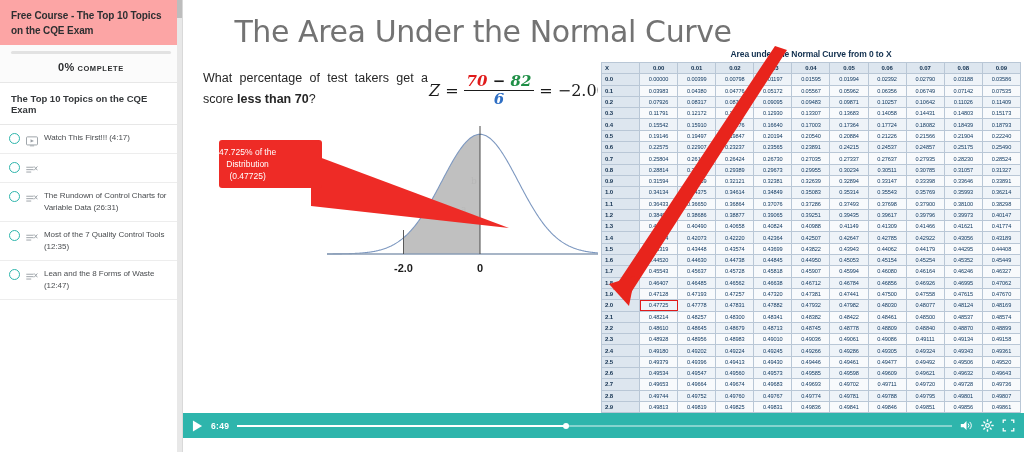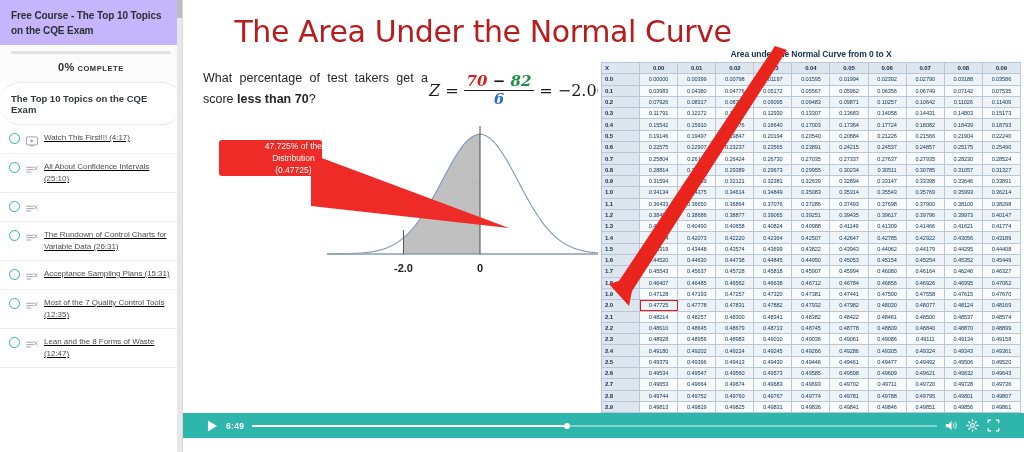--- a/index.html
+++ b/index.html
@@ -9,44 +9,44 @@
     background: #ffffff; overflow: hidden;
   }
   #app { position: relative; width: 1024px; height: 452px; display: flex; background:#fff; }
 
   
   #sidebar {
     width: 183px; height: 452px; background: #ffffff;
     border-right: 1px solid #d9d9d9; position: relative;
     display: flex; flex-direction: column; overflow: hidden;
   }
-  #course-head { padding: 9px 11px 7px 11px; background:#c4b5fd; }
+  #course-head { padding: 9px 11px 7px 11px; background:#fca5a5; }
   #course-title {
     font-size: 10px; font-weight: 700; color: #2d2f31; line-height: 1.45;
     letter-spacing: -0.1px;
   }
   #progress-wrap { padding: 6px 11px 2px 11px; background:#fbfbfb; }
   #progress-track { height: 3px; background:#e2e2e2; border-radius: 2px; width: 100%; }
   #progress-fill { height: 3px; background:#2eb5ac; border-radius: 2px; width: 0%; }
   #progress-label {
     text-align: center; padding: 5px 0 9px 0; background:#fbfbfb;
     font-size: 9px; color: #2d2f31; letter-spacing: .3px;
   }
   #progress-label b { font-size: 11px; font-weight: 700; }
   #progress-label span { font-size: 7.5px; font-weight:700; letter-spacing:.6px; }
   #section-title {
     font-size: 9.5px; font-weight: 600; color: #35383b;
     padding: 10px 11px 9px 11px; border-top: 1px solid #e7e7e7;
-    border-bottom: 1px solid #e7e7e7; background:#fff;border-radius:20px;
+    border-bottom: 1px solid #e7e7e7; background:#fff;
   }
   #lesson-list { flex:1; overflow: hidden; }
   .lesson {
     display: flex; align-items: flex-start; gap: 6px;
     padding: 7px 8px 7px 9px; border-bottom: 1px solid #ededed;
-    min-height: 29px; background:#fff;text-decoration:underline;
+    min-height: 29px; background:#fff;
   }
   .lesson.active { background: #8fdbd4; }
   .status-circle {
     flex: 0 0 auto; width: 11px; height: 11px; border-radius: 50%;
     border: 1.6px solid #2eb5ac; margin-top: 1px; background: transparent;
   }
   .status-circle.half {
     background: linear-gradient(90deg, #1d6b66 0 50%, #ffffff 50% 100%);
     border-color: #1d6b66;
   }
@@ -55,21 +55,21 @@
     font-size: 8px; color: #4a4d50; line-height: 1.5; letter-spacing: -0.05px;
   }
   .lesson.active .lesson-label { color: #27322f; }
 
   
   #stage { position: relative; width: 841px; height: 452px; background: #fff; overflow: hidden; }
   #slide { position: absolute; left: 0; top: 0; width: 841px; height: 452px; }
 
   #slide-title {
     position: absolute; left: 0; top: 14px; width: 600px; text-align: center;
-    font-size: 30px; color: #b91c1c; font-family: "DejaVu Sans", sans-serif;
+    font-size: 30px; color: #737373; font-family: "DejaVu Sans", sans-serif;
     font-weight: 400; letter-spacing: -0.4px;
   }
   #question {
     position: absolute; left: 20px; top: 68px; width: 225px;
     font-size: 12.5px; color: #262626; line-height: 1.65; text-align: justify;
   }
   #question b { font-weight: 700; }
 
   
   #formula {
@@ -88,23 +88,23 @@
 
   
   #curve-box { position: absolute; left: 130px; top: 112px; width: 330px; height: 175px; }
   #curve-svg { display:block; }
   .axis-lbl { font-family: "Liberation Sans", sans-serif; font-size: 11px; font-weight: 700; fill:#1b1b1b; }
   .axis-z { font-family: "DejaVu Serif", serif; font-size: 10px; font-style: italic; fill:#1b1b1b; }
   .curve-faint { font-family:"DejaVu Serif", serif; font-size:9px; fill:#b8b8b8; }
 
   
   #callout {
-    position: absolute; left: 36px; top: 140px; width: 103px; height: 36px;
+    position: absolute; left: 36px; top: 140px; width: 103px; height: 48px;
     background: #ee2b26; border-radius: 3px; color: #fff;
-    display:flex; align-items:center; justify-content:flex-end; text-align:center;
+    display:flex; align-items:center; justify-content:flex-start; text-align:center;
     font-size: 8.5px; line-height: 1.42; z-index: 6;
   }
   #callout-tail { position:absolute; left:128px; top:150px; z-index:5; }
 
   
   #table-arrow { position: absolute; left: 390px; top: 40px; z-index: 7; pointer-events:none; }
 
   
   #ztable-wrap {
     position: absolute; left: 415px; top: 47px; width: 426px; height: 375px;
@@ -127,21 +127,21 @@
     font-size: 6px; color:#12304f; width: 28px;
   }
   table#ztable tbody tr.odd td { background: #eef3f8; }
   table#ztable tbody tr.even td { background: #f8fafc; }
   table#ztable td.hl { outline: 1.4px solid #e01b1b; outline-offset:-1.4px; position:relative; }
 
   
   #player {
     position: absolute; left: 0; bottom: 14px; width: 841px; height: 25px;
     background: #2eb5ac; display: flex; align-items: center; gap: 8px;
-    padding: 0 24px; z-index: 20;
+    padding: 0 9px; z-index: 20;
   }
   #play-btn { width: 11px; height: 12px; flex:0 0 auto; cursor:pointer; }
   #time { font-size: 8.5px; color: #fff; font-weight: 700; letter-spacing:.3px; flex:0 0 auto; }
   #seek { flex: 1 1 auto; position: relative; height: 12px; display:flex; align-items:center; }
   #seek-track { position:absolute; left:0; right:0; height: 2px; background: rgba(255,255,255,.42); }
   #seek-played { position:absolute; left:0; height: 2px; background: #ffffff; width: 46%; }
   #seek-handle {
     position:absolute; left: 46%; width: 6px; height: 6px; border-radius:50%;
     background:#fff; transform: translateX(-50%);
   }
@@ -172,35 +172,20 @@
     <div id="section-title">The Top 10 Topics on the CQE Exam</div>
     <div id="lesson-list">
         <div class="lesson">
           <div class="status-circle"></div>
           <span class="lesson-icon"><svg viewBox="0 0 14 12" width="12" height="11">
               <rect x="0.6" y="0.6" width="12.8" height="9.4" rx="1" fill="none" stroke="#9aa0a6" stroke-width="1.1"></rect>
               <polygon points="5.3,3.3 9.3,5.3 5.3,7.3" fill="#9aa0a6"></polygon>
               <rect x="4.5" y="10.6" width="5" height="1" fill="#9aa0a6"></rect>
             </svg></span>
           <div class="lesson-label">Watch This First!!! (4:17)</div>
-        </div>
-        <div class="lesson">
-          <div class="status-circle"></div>
-          <span class="lesson-icon"><svg viewBox="0 0 14 12" width="12" height="11">
-              <g stroke="#9aa0a6" stroke-width="1.1" stroke-linecap="round">
-                <line x1="0.8" y1="2.2" x2="8.4" y2="2.2"></line>
-                <line x1="0.8" y1="5" x2="8.4" y2="5"></line>
-                <line x1="0.8" y1="7.8" x2="5.6" y2="7.8"></line>
-              </g>
-              <g stroke="#9aa0a6" stroke-width="1.1" stroke-linecap="round">
-                <line x1="9.8" y1="1.6" x2="13" y2="5.4"></line>
-                <line x1="13" y1="1.6" x2="9.8" y2="5.4"></line>
-              </g>
-            </svg></span>
-          <div class="lesson-label">All About Confidence Intervals (25:10)</div>
         </div>
         <div class="lesson">
           <div class="status-circle"></div>
           <span class="lesson-icon"><svg viewBox="0 0 14 12" width="12" height="11">
               <g stroke="#9aa0a6" stroke-width="1.1" stroke-linecap="round">
                 <line x1="0.8" y1="2.2" x2="8.4" y2="2.2"></line>
                 <line x1="0.8" y1="5" x2="8.4" y2="5"></line>
                 <line x1="0.8" y1="7.8" x2="5.6" y2="7.8"></line>
               </g>
               <g stroke="#9aa0a6" stroke-width="1.1" stroke-linecap="round">
@@ -230,35 +215,20 @@
               <g stroke="#9aa0a6" stroke-width="1.1" stroke-linecap="round">
                 <line x1="0.8" y1="2.2" x2="8.4" y2="2.2"></line>
                 <line x1="0.8" y1="5" x2="8.4" y2="5"></line>
                 <line x1="0.8" y1="7.8" x2="5.6" y2="7.8"></line>
               </g>
               <g stroke="#9aa0a6" stroke-width="1.1" stroke-linecap="round">
                 <line x1="9.8" y1="1.6" x2="13" y2="5.4"></line>
                 <line x1="13" y1="1.6" x2="9.8" y2="5.4"></line>
               </g>
             </svg></span>
-          <div class="lesson-label">Acceptance Sampling Plans (15:31)</div>
-        </div>
-        <div class="lesson">
-          <div class="status-circle"></div>
-          <span class="lesson-icon"><svg viewBox="0 0 14 12" width="12" height="11">
-              <g stroke="#9aa0a6" stroke-width="1.1" stroke-linecap="round">
-                <line x1="0.8" y1="2.2" x2="8.4" y2="2.2"></line>
-                <line x1="0.8" y1="5" x2="8.4" y2="5"></line>
-                <line x1="0.8" y1="7.8" x2="5.6" y2="7.8"></line>
-              </g>
-              <g stroke="#9aa0a6" stroke-width="1.1" stroke-linecap="round">
-                <line x1="9.8" y1="1.6" x2="13" y2="5.4"></line>
-                <line x1="13" y1="1.6" x2="9.8" y2="5.4"></line>
-              </g>
-            </svg></span>
           <div class="lesson-label">Most of the 7 Quality Control Tools (12:35)</div>
         </div>
         <div class="lesson">
           <div class="status-circle"></div>
           <span class="lesson-icon"><svg viewBox="0 0 14 12" width="12" height="11">
               <g stroke="#9aa0a6" stroke-width="1.1" stroke-linecap="round">
                 <line x1="0.8" y1="2.2" x2="8.4" y2="2.2"></line>
                 <line x1="0.8" y1="5" x2="8.4" y2="5"></line>
                 <line x1="0.8" y1="7.8" x2="5.6" y2="7.8"></line>
               </g>

